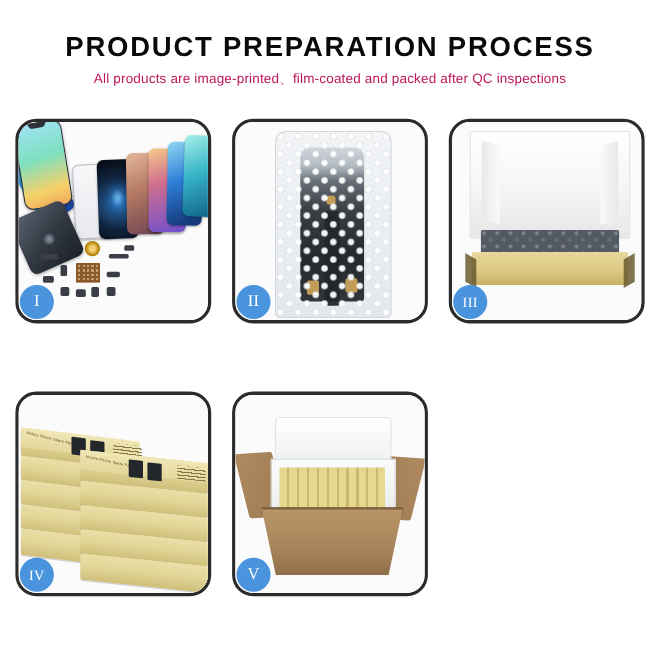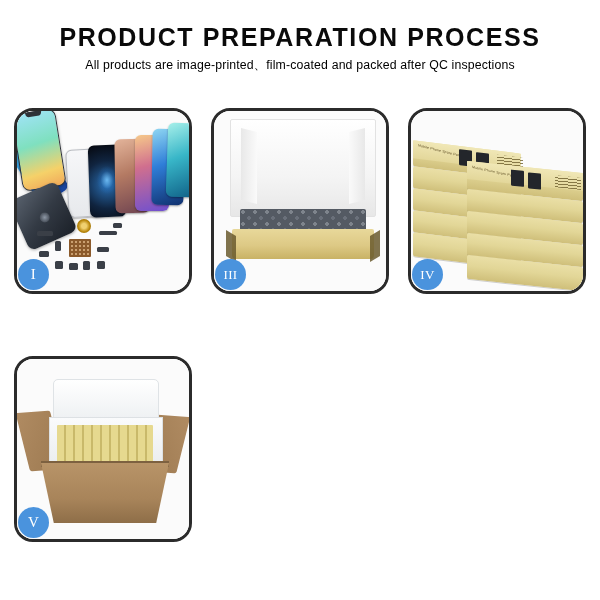--- a/index.html
+++ b/index.html
@@ -10,35 +10,35 @@
   body {
     width: 600px;
     height: 600px;
     font-family: "Liberation Sans", sans-serif;
     overflow: hidden;
     position: relative;
   }
 
   
   #header {
-    padding-top: 22px;
+    padding-top: 28px;
     text-align: center;
   }
   #page-title {
     font-size: 25px;
     font-weight: bold;
     letter-spacing: 1.6px;
     color: #0a0a0a;
     line-height: 30px;
     white-space: nowrap;
   }
   #page-subtitle {
     font-size: 12.3px;
     font-weight: normal;
-    color: #000000;
+    color: #be185d;
     line-height: 20px;
     margin-top: 3px;
     letter-spacing: 0.15px;
     white-space: nowrap;
   }
 
   
   #panel-grid {
     position: absolute;
     left: 14px;
@@ -380,20 +380,34 @@
         <div class="dot-part" style="left:80px;top:136px;width:12px;height:5px;"></div>
         <div class="dot-part" style="left:82px;top:120px;width:18px;height:4px;"></div>
         <div class="dot-part" style="left:80px;top:150px;width:8px;height:8px;"></div>
         <div class="dot-part" style="left:96px;top:112px;width:9px;height:5px;"></div>
         <div class="dot-part" style="left:38px;top:130px;width:6px;height:10px;"></div>
       </div>
     </div>
     <div class="badge">I</div>
   </div>
 
+  <div class="panel">
+    <div class="panel-inner">
+      <div class="bubble-pack">
+        <div class="inner-screen">
+          <div class="flex-strip"></div>
+          <div class="gold-tab" style="left:6px;bottom:6px;"></div>
+          <div class="gold-tab" style="right:6px;bottom:8px;"></div>
+          <div class="gold-tab" style="left:24px;top:44px;width:8px;height:8px;"></div>
+        </div>
+        <div class="bubbles"></div>
+      </div>
+    </div>
+    <div class="badge">II</div>
+  </div>
 
   <div class="panel">
     <div class="panel-inner">
       <div class="box3-lid">
         <div class="box3-lid-flapL"></div>
         <div class="box3-lid-flapR"></div>
       </div>
       <div class="box3-foam"></div>
       <div class="box3-base"></div>
     </div>

